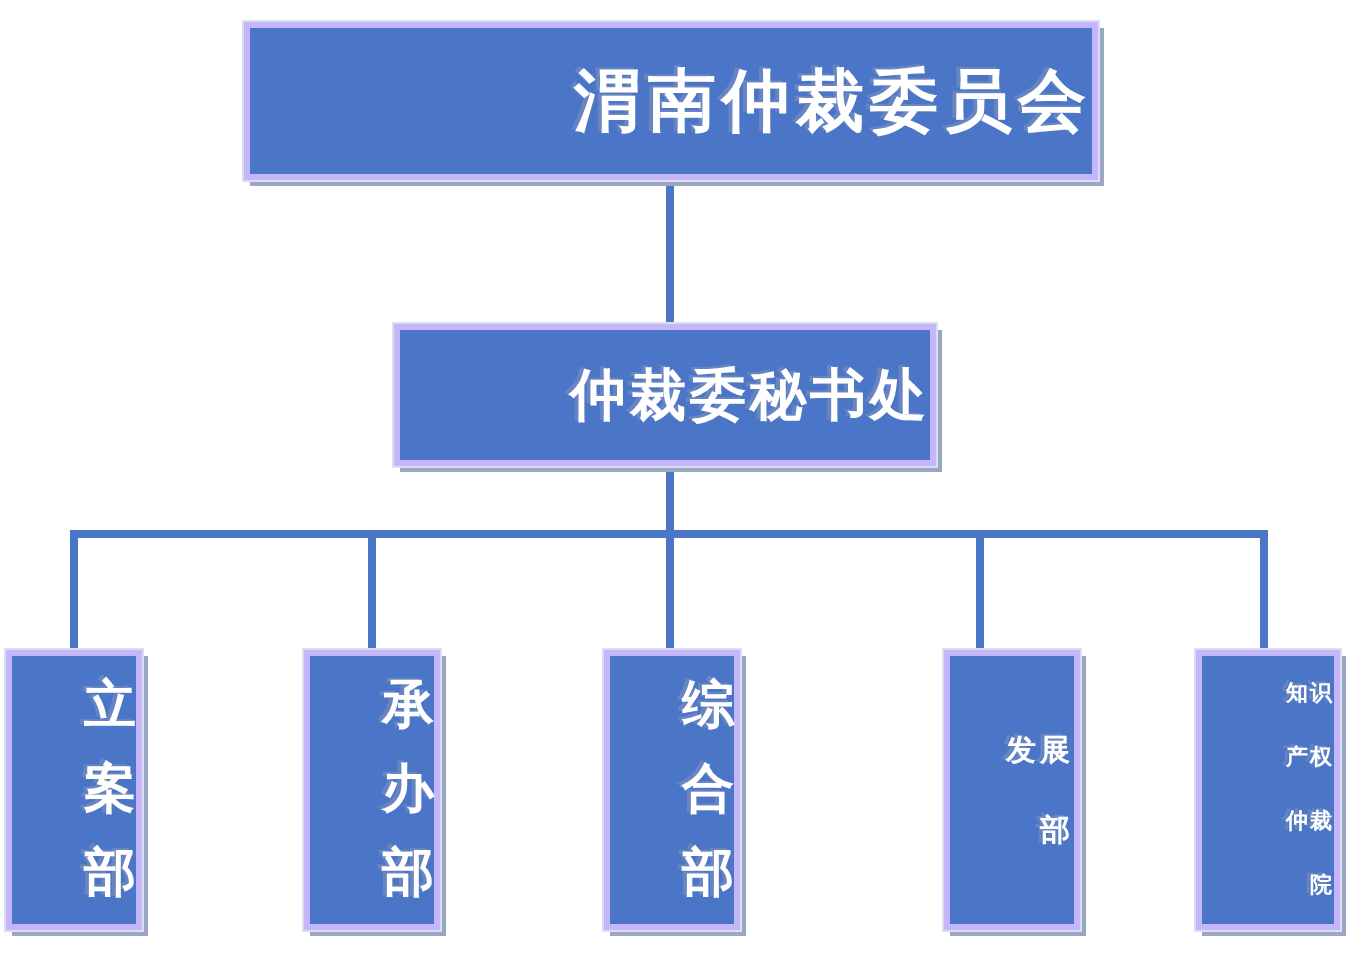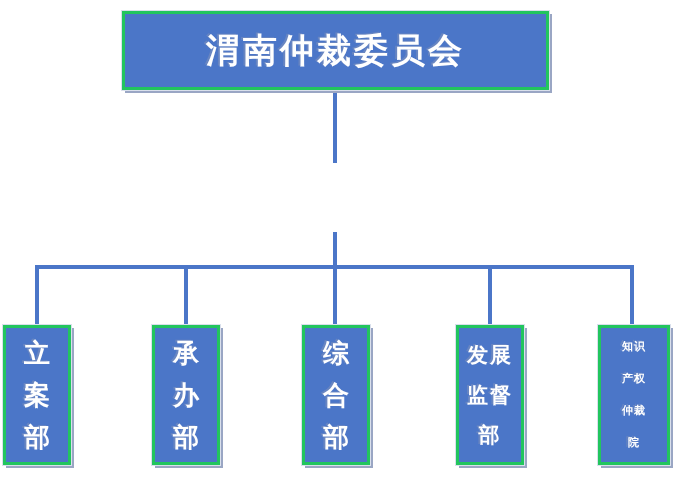--- a/index.html
+++ b/index.html
@@ -13,28 +13,28 @@
     height: 485px;
     background: #ffffff;
     font-family: "DejaVu Serif", serif;
     overflow: hidden;
   }
   
   .node {
     position: absolute;
     box-sizing: border-box;
     background: #4b76c8;
-    border: 3px solid #22c55e;
+    border: 3px solid #c4b5fd;
     box-shadow: 0 0 0 1px #d9dfec, 3px 3px 0 0 #9aa6c4;
     color: #ffffff;
     font-weight: bold;
     text-align: center;
     display: flex;
     flex-direction: column;
-    align-items: center;
+    align-items: flex-end;
     justify-content: center;
     text-shadow: -2px -1px 0 rgba(140,152,185,0.45);
   }
   .node-root {
     left: 122px; top: 11px;
     width: 427px; height: 79px;
     font-size: 34px;
     letter-spacing: 3px;
   }
   .node-secretariat {
@@ -48,21 +48,21 @@
     width: 68px; height: 140px;
     font-size: 26px;
   }
   .node-dept .ln {
     display: block;
     line-height: 42px;
   }
   .node-dept-1 { left: 3px; }
   .node-dept-2 { left: 152px; }
   .node-dept-3 { left: 302px; }
-  .node-dept-4 { left: 456px; font-size: 21px; }
+  .node-dept-4 { left: 472px; font-size: 15px; }
   .node-dept-4 .ln { line-height: 40px; letter-spacing: 2px; }
   .node-dept-5 { left: 598px; width: 72px; font-size: 11px; }
   .node-dept-5 .ln { line-height: 32px; letter-spacing: 1px; }
   
   .connector {
     position: absolute;
     background: #4b76c8;
   }
   .conn-v-top    { left: 333px; top: 91px;  width: 4px;  height: 72px; }
   .conn-v-center { left: 333px; top: 232px; width: 4px;  height: 93px; }
@@ -82,20 +82,23 @@
   <div class="connector conn-h-bar"></div>
   <div class="connector conn-drop-1"></div>
   <div class="connector conn-drop-2"></div>
   <div class="connector conn-drop-4"></div>
   <div class="connector conn-drop-5"></div>
 
   <div class="node node-root">
     <span>渭南仲裁委员会</span>
   </div>
 
+  <div class="node node-secretariat">
+    <span>仲裁委秘书处</span>
+  </div>
 
   <div class="node node-dept node-dept-1">
     <span class="ln">立</span>
     <span class="ln">案</span>
     <span class="ln">部</span>
   </div>
 
   <div class="node node-dept node-dept-2">
     <span class="ln">承</span>
     <span class="ln">办</span>
@@ -103,21 +106,20 @@
   </div>
 
   <div class="node node-dept node-dept-3">
     <span class="ln">综</span>
     <span class="ln">合</span>
     <span class="ln">部</span>
   </div>
 
   <div class="node node-dept node-dept-4">
     <span class="ln">发展</span>
-    <span class="ln">监督</span>
     <span class="ln">部</span>
   </div>
 
   <div class="node node-dept node-dept-5">
     <span class="ln">知识</span>
     <span class="ln">产权</span>
     <span class="ln">仲裁</span>
     <span class="ln">院</span>
   </div>
 

